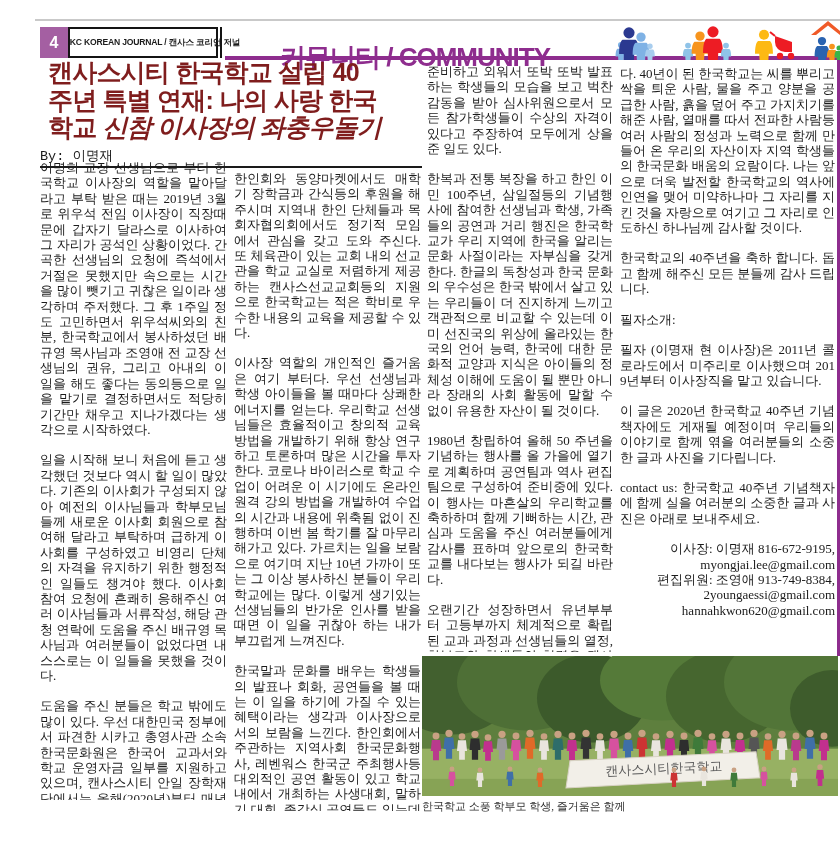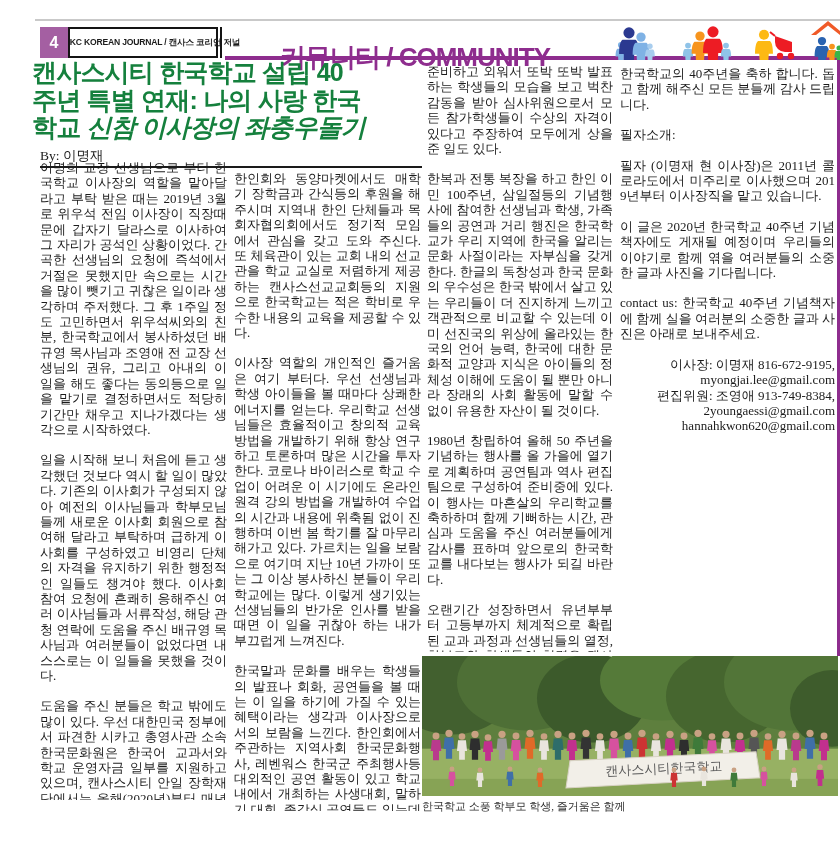--- a/index.html
+++ b/index.html
@@ -17,25 +17,25 @@
               font-size:8.6px;letter-spacing:-0.2px;white-space:nowrap;padding-left:24px;}
   .header-divider{position:absolute;left:220px;top:27px;width:2px;height:31px;background:#141414;}
   .section-title{position:absolute;left:280px;top:40px;width:340px;
                  font-family:"Liberation Sans","DejaVu Sans",sans-serif;font-weight:800;
                  font-size:26px;letter-spacing:-1px;color:#8e2d8e;white-space:nowrap;}
   .purple-rule{position:absolute;left:225px;top:56px;width:615px;height:4px;background:#8e2d8e;}
   .right-rule{position:absolute;left:837px;top:56px;width:3px;height:600px;background:#8e2d8e;}
   .family-icons{position:absolute;left:612px;top:16px;width:228px;height:44px;z-index:3;}
 
   
-  .headline{position:absolute;left:32px;top:59px;width:386px;margin:0;
+  .headline{position:absolute;left:48px;top:59px;width:386px;margin:0;
             font-family:"Liberation Sans","DejaVu Sans",sans-serif;font-weight:bold;
-            font-size:25px;line-height:27.5px;letter-spacing:-0.8px;color:#15803d;}
+            font-size:25px;line-height:27.5px;letter-spacing:-0.8px;color:#7f1d1d;}
   .headline .it{font-style:italic;}
-  .byline{position:absolute;left:40px;top:147px;font-size:13.5px;}
+  .byline{position:absolute;left:40px;top:147px;font-size:13.5px;font-family:Liberation Mono, monospace;}
   .byline-rule{position:absolute;left:40px;top:166px;width:382px;height:2px;background:#1a1a1a;}
 
   
   .col{position:absolute;font-size:13px;line-height:15.4px;text-align:justify;
        word-break:break-all;overflow:hidden;}
   .col p{margin:0 0 15px 0;}
   #col1{left:40px;top:160px;width:187px;height:640px;}
   #col2{left:234px;top:171px;width:187px;height:640px;}
   #col3{left:427px;top:64px;width:186px;height:588px;}
   #col4{left:620px;top:66px;width:215px;height:590px;}
@@ -118,20 +118,21 @@
   </div>
 
   <div class="col" id="col3">
     <p>준비하고 외워서 또박 또박 발표하는 학생들의 모습을 보고 벅찬 감동을 받아 심사위원으로서 모든 참가학생들이 수상의 자격이 있다고 주장하여 모두에게 상을 준 일도 있다.</p>
     <p>한복과 전통 복장을 하고 한인 이민 100주년, 삼일절등의 기념행사에 참여한 선생님과 학생, 가족들의 공연과 거리 행진은 한국학교가 우리 지역에 한국을 알리는 문화 사절이라는 자부심을 갖게 한다. 한글의 독창성과 한국 문화의 우수성은 한국 밖에서 살고 있는 우리들이 더 진지하게 느끼고 객관적으로 비교할 수 있는데 이미 선진국의 위상에 올라있는 한국의 언어 능력, 한국에 대한 문화적 교양과 지식은 아이들의 정체성 이해에 도움이 될 뿐만 아니라 장래의 사회 활동에 말할 수 없이 유용한 자산이 될 것이다.</p>
     <p>1980년 창립하여 올해 50 주년을 기념하는 행사를 올 가을에 열기로 계획하며 공연팀과 역사 편집팀으로 구성하여 준비중에 있다. 이 행사는 마흔살의 우리학교를 축하하며 함께 기뻐하는 시간, 관심과 도움을 주신 여러분들에게 감사를 표하며 앞으로의 한국학교를 내다보는 행사가 되길 바란다.</p>
     <p>오랜기간 성장하면서 유년부부터 고등부까지 체계적으로 확립된 교과 과정과 선생님들의 열정, 학부모와 학생들의 협력은 캔사스 시티 한국학교를 지켜온 원동력이</p>
   </div>
 
   <div class="col" id="col4">
+    <p>다. 40년이 된 한국학교는 씨를 뿌리고 싹을 틔운 사람, 물을 주고 양분을 공급한 사람, 흙을 덮어 주고 가지치기를 해준 사람, 열매를 따서 전파한 사람등 여러 사람의 정성과 노력으로 함께 만들어 온 우리의 자산이자 지역 학생들의 한국문화 배움의 요람이다. 나는 앞으로 더욱 발전할 한국학교의 역사에 인연을 맺어 미약하나마 그 자리를 지킨 것을 자랑으로 여기고 그 자리로 인도하신 하나님께 감사할 것이다.</p>
     <p>한국학교의 40주년을 축하 합니다. 돕고 함께 해주신 모든 분들께 감사 드립니다.</p>
     <p class="bio-head">필자소개:</p>
     <p class="tight">필자 (이명재 현 이사장)은 2011년 콜로라도에서 미주리로 이사했으며 2019년부터 이사장직을 맡고 있습니다.</p>
     <p class="tight">이 글은 2020년 한국학교 40주년 기념책자에도 게재될 예정이며 우리들의 이야기로 함께 엮을 여러분들의 소중한 글과 사진을 기다립니다.</p>
     <p class="contact-intro">contact us: 한국학교 40주년 기념책자에 함께 실을 여러분의 소중한 글과 사진은 아래로 보내주세요.</p>
     <div class="contact-line">이사장: 이명재 816-672-9195,</div>
     <div class="contact-line">myongjai.lee@gmail.com</div>
     <div class="contact-line">편집위원: 조영애 913-749-8384,</div>
     <div class="contact-line">2youngaessi@gmail.com</div>
     <div class="contact-line">hannahkwon620@gmail.com</div>

